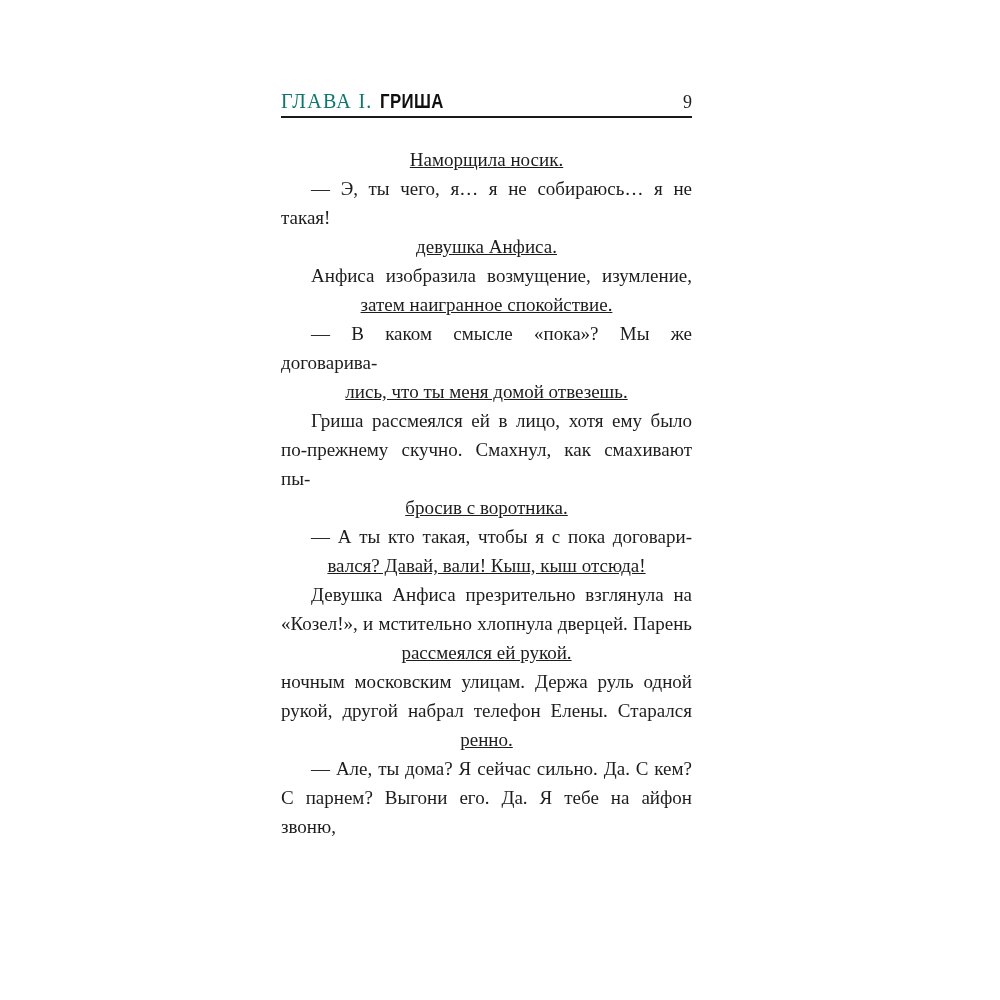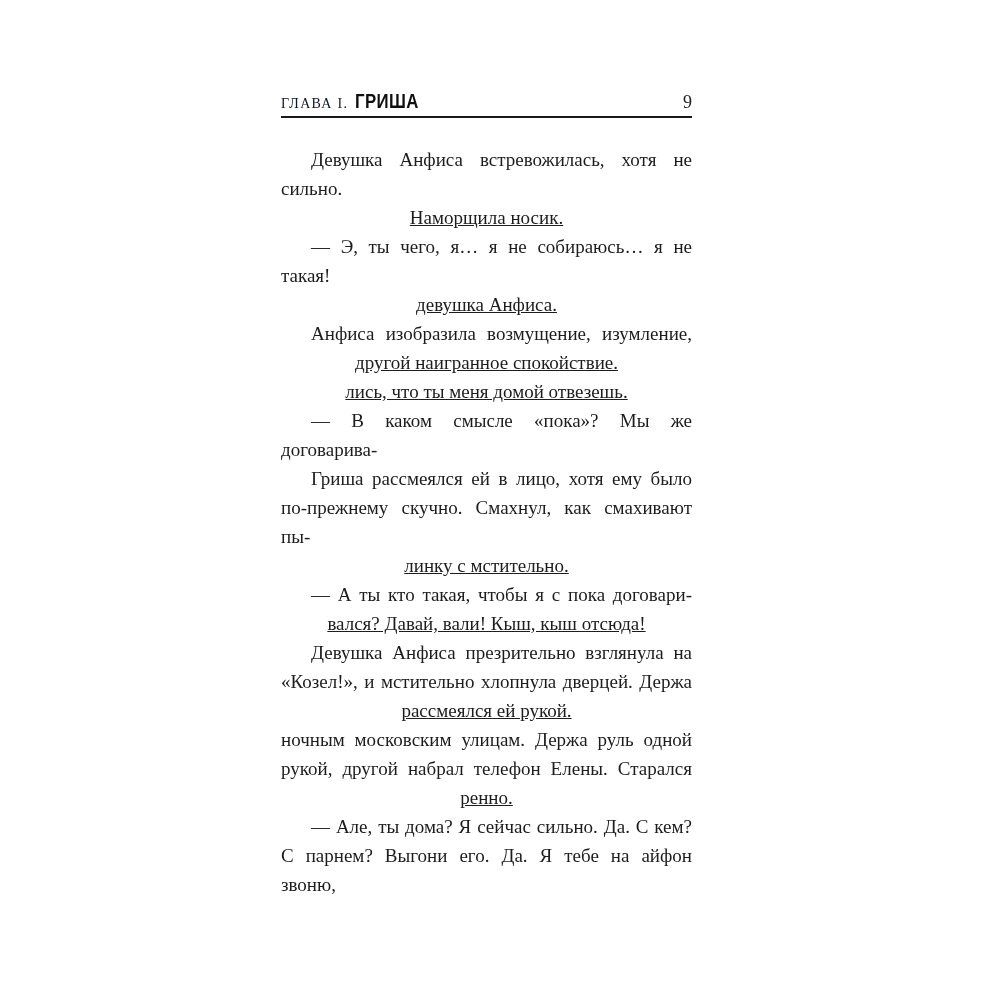--- a/index.html
+++ b/index.html
@@ -27,23 +27,23 @@
     justify-content: space-between;
     align-items: baseline;
     height: 21px;
   }
   .head-left {
     display: flex;
     align-items: baseline;
     gap: 7px;
   }
   .chapter-label {
-    font-size: 14px;
+    font-size: 20px;
     letter-spacing: 1.3px;
-    color: #0f172a;
+    color: #0f766e;
     white-space: nowrap;
   }
   .chapter-title {
     font-family: "Liberation Sans", sans-serif;
     font-weight: 700;
     font-size: 21px;
     letter-spacing: 0.5px;
     color: #101010;
     display: inline-block;
     transform: scaleX(0.8);
@@ -92,35 +92,34 @@
       <div class="head-left">
         <span class="chapter-label">ГЛАВА I.</span>
         <span class="chapter-title">ГРИША</span>
       </div>
       <span class="page-number">9</span>
     </header>
 
     <div class="rule"></div>
 
     <main class="body-text">
-      <div class="line jf in">Девушка Анфиса встревожилась, хотя не сильно.</div>
       <div class="line lt">Наморщила носик.</div>
       <div class="line jf in">— Э, ты чего, я… я не собираюсь… я не такая!</div>
       <div class="line lt">девушка Анфиса.</div>
       <div class="line jf in">Анфиса изобразила возмущение, изумление,</div>
-      <div class="line lt">другой наигранное спокойствие.</div>
+      <div class="line lt">затем наигранное спокойствие.</div>
+      <div class="line jf in">— В каком смысле «пока»? Мы же договарива-</div>
       <div class="line lt">лись, что ты меня домой отвезешь.</div>
-      <div class="line jf in">— В каком смысле «пока»? Мы же договарива-</div>
       <div class="line jf in">Гриша рассмеялся ей в лицо, хотя ему было</div>
       <div class="line jf">по-прежнему скучно. Смахнул, как смахивают пы-</div>
-      <div class="line lt">линку с мстительно.</div>
+      <div class="line lt">бросив с воротника.</div>
       <div class="line jf in">— А ты кто такая, чтобы я с пока договари-</div>
       <div class="line lt">вался? Давай, вали! Кыш, кыш отсюда!</div>
       <div class="line jf in">Девушка Анфиса презрительно взглянула на</div>
-      <div class="line jf">«Козел!», и мстительно хлопнула дверцей. Держа</div>
+      <div class="line jf">«Козел!», и мстительно хлопнула дверцей. Парень</div>
       <div class="line lt">рассмеялся ей рукой.</div>
       <div class="line jf">ночным московским улицам. Держа руль одной</div>
       <div class="line jf">рукой, другой набрал телефон Елены. Старался</div>
       <div class="line lt">ренно.</div>
       <div class="line jf in">— Але, ты дома? Я сейчас сильно. Да. С кем?</div>
       <div class="line jf">С парнем? Выгони его. Да. Я тебе на айфон звоню,</div>
 
     </main>
 
   </div>

